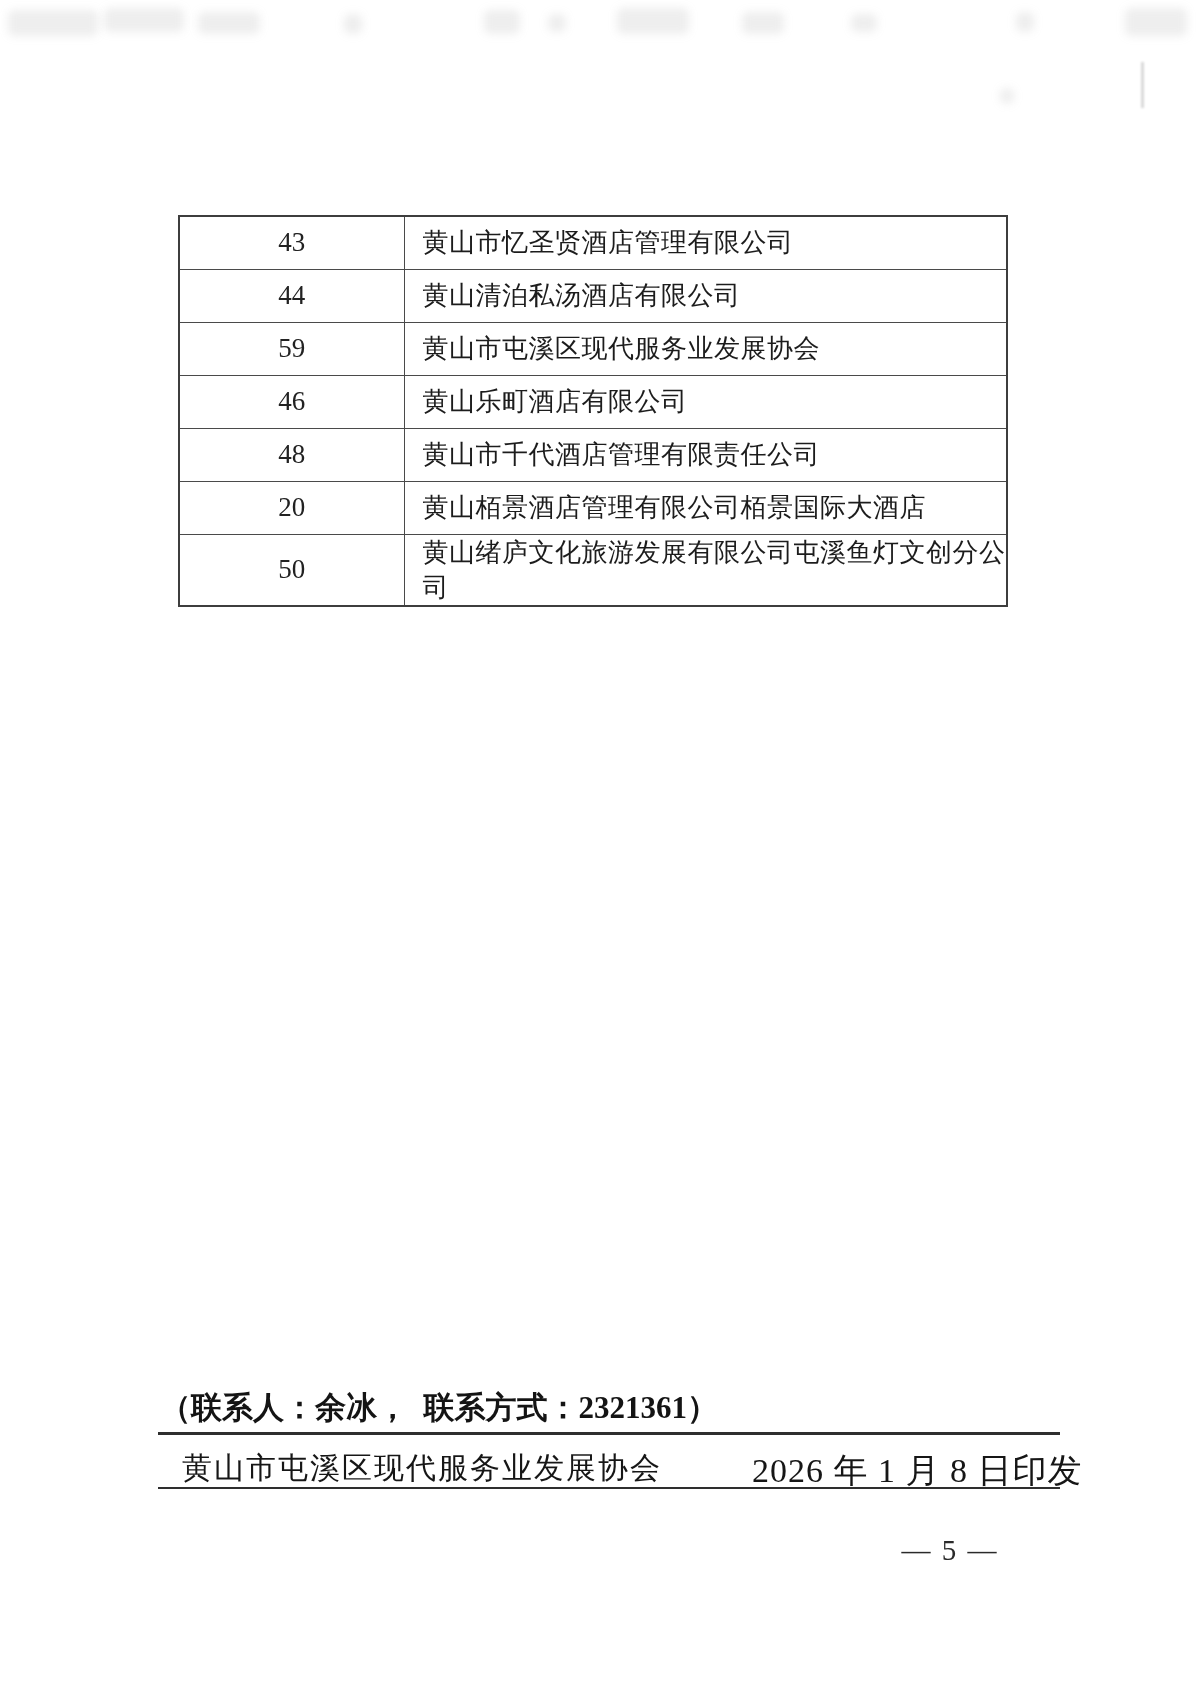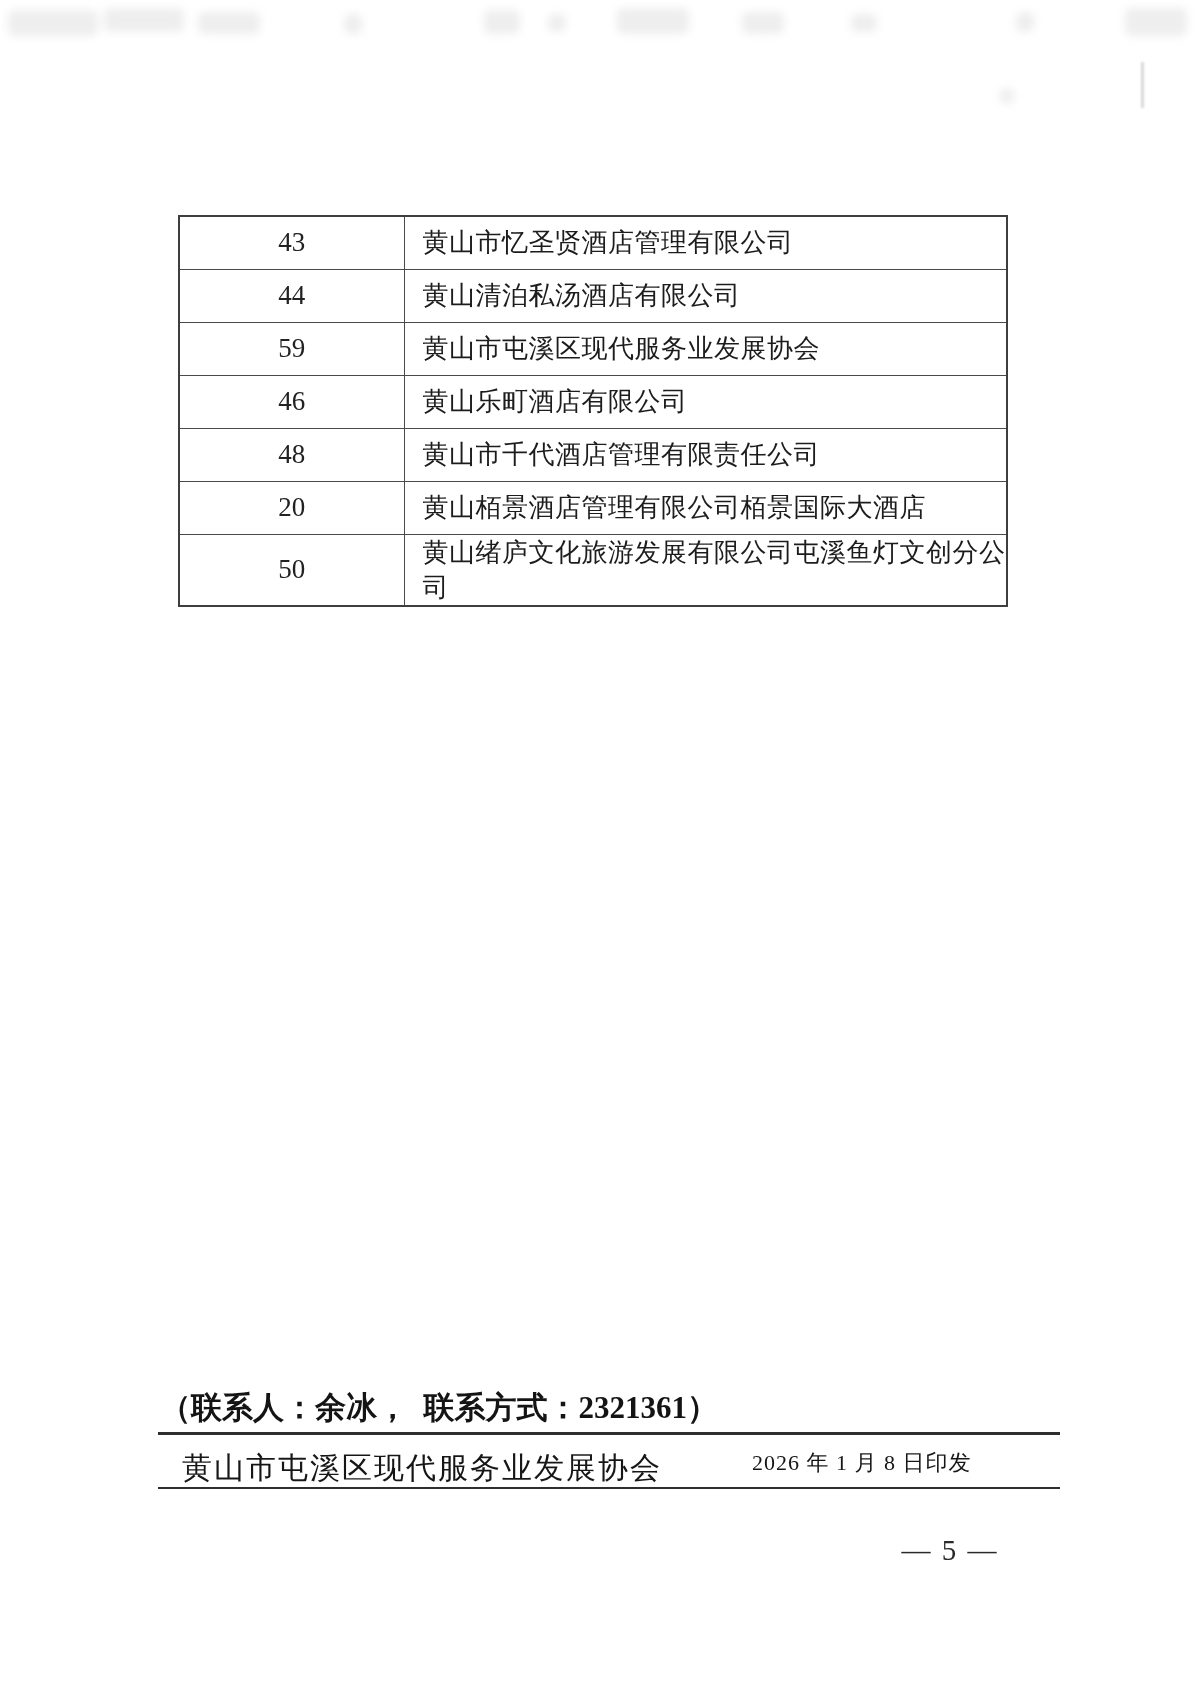--- a/index.html
+++ b/index.html
@@ -85,21 +85,21 @@
     top: 1448px;
     font-size: 30px;
     letter-spacing: 2px;
     color: #161616;
     text-align: center;
   }
   .footer-date {
     position: absolute;
     left: 752px;
     top: 1448px;
-    font-size: 22px;
+    font-size: 34px;
     letter-spacing: 1px;
     color: #161616;
     white-space: pre;
   }
 
   
   .page-number {
     position: absolute;
     left: 870px;
     top: 1534px;

